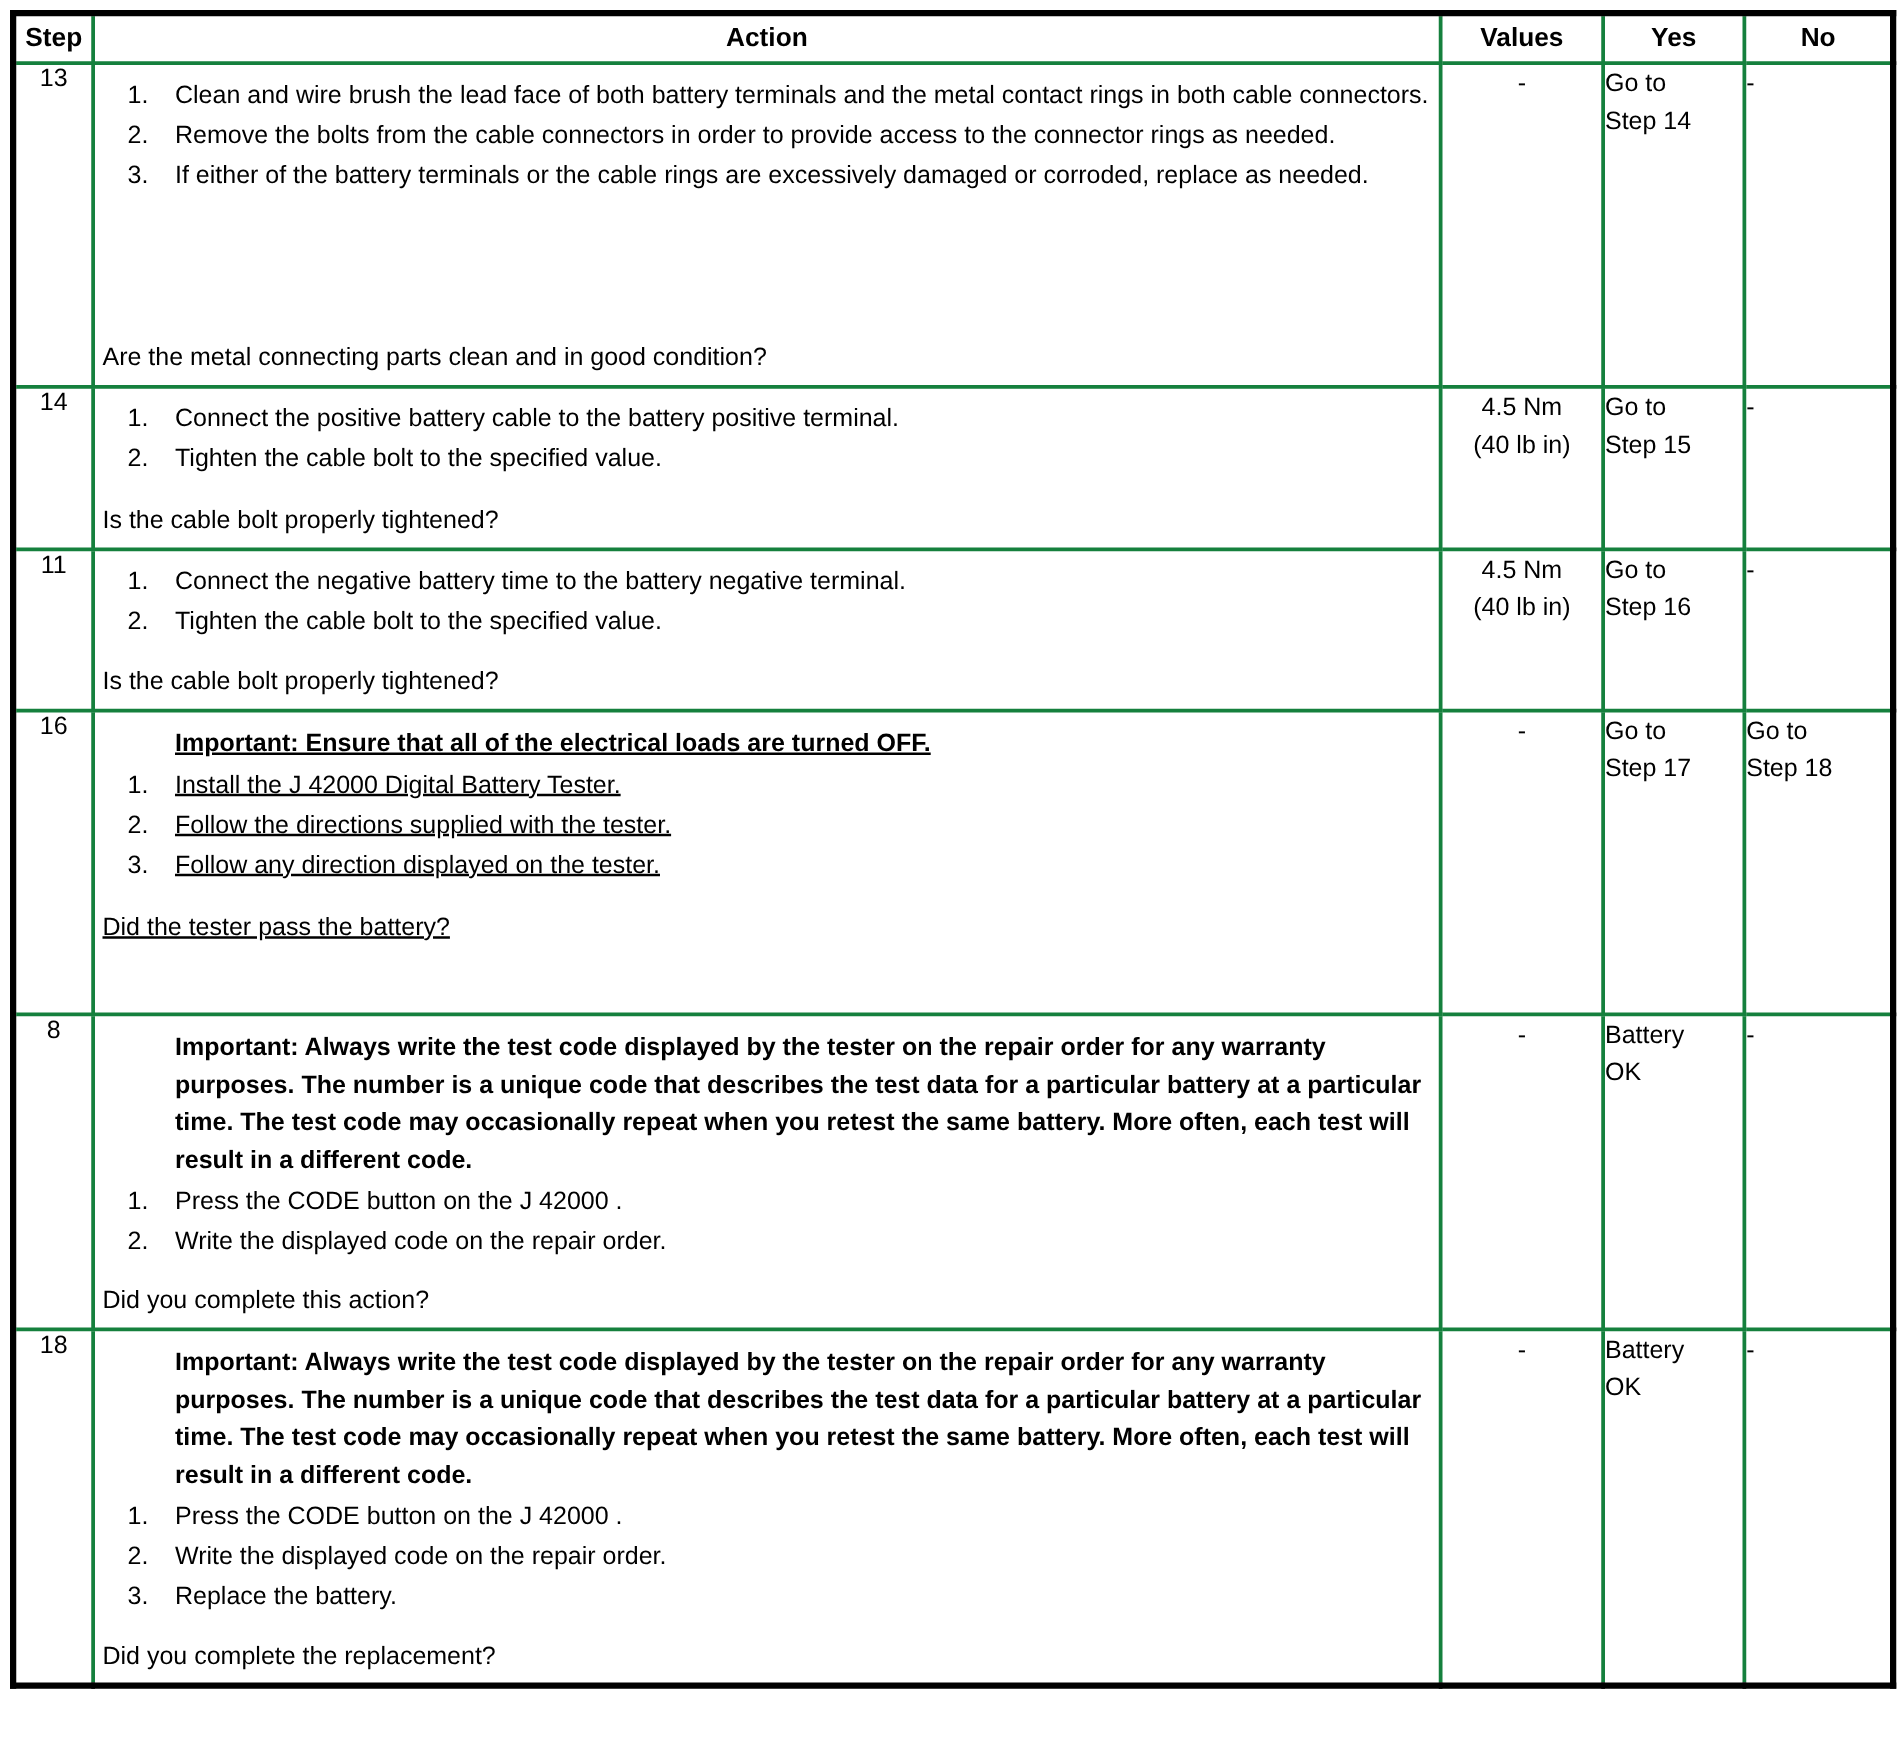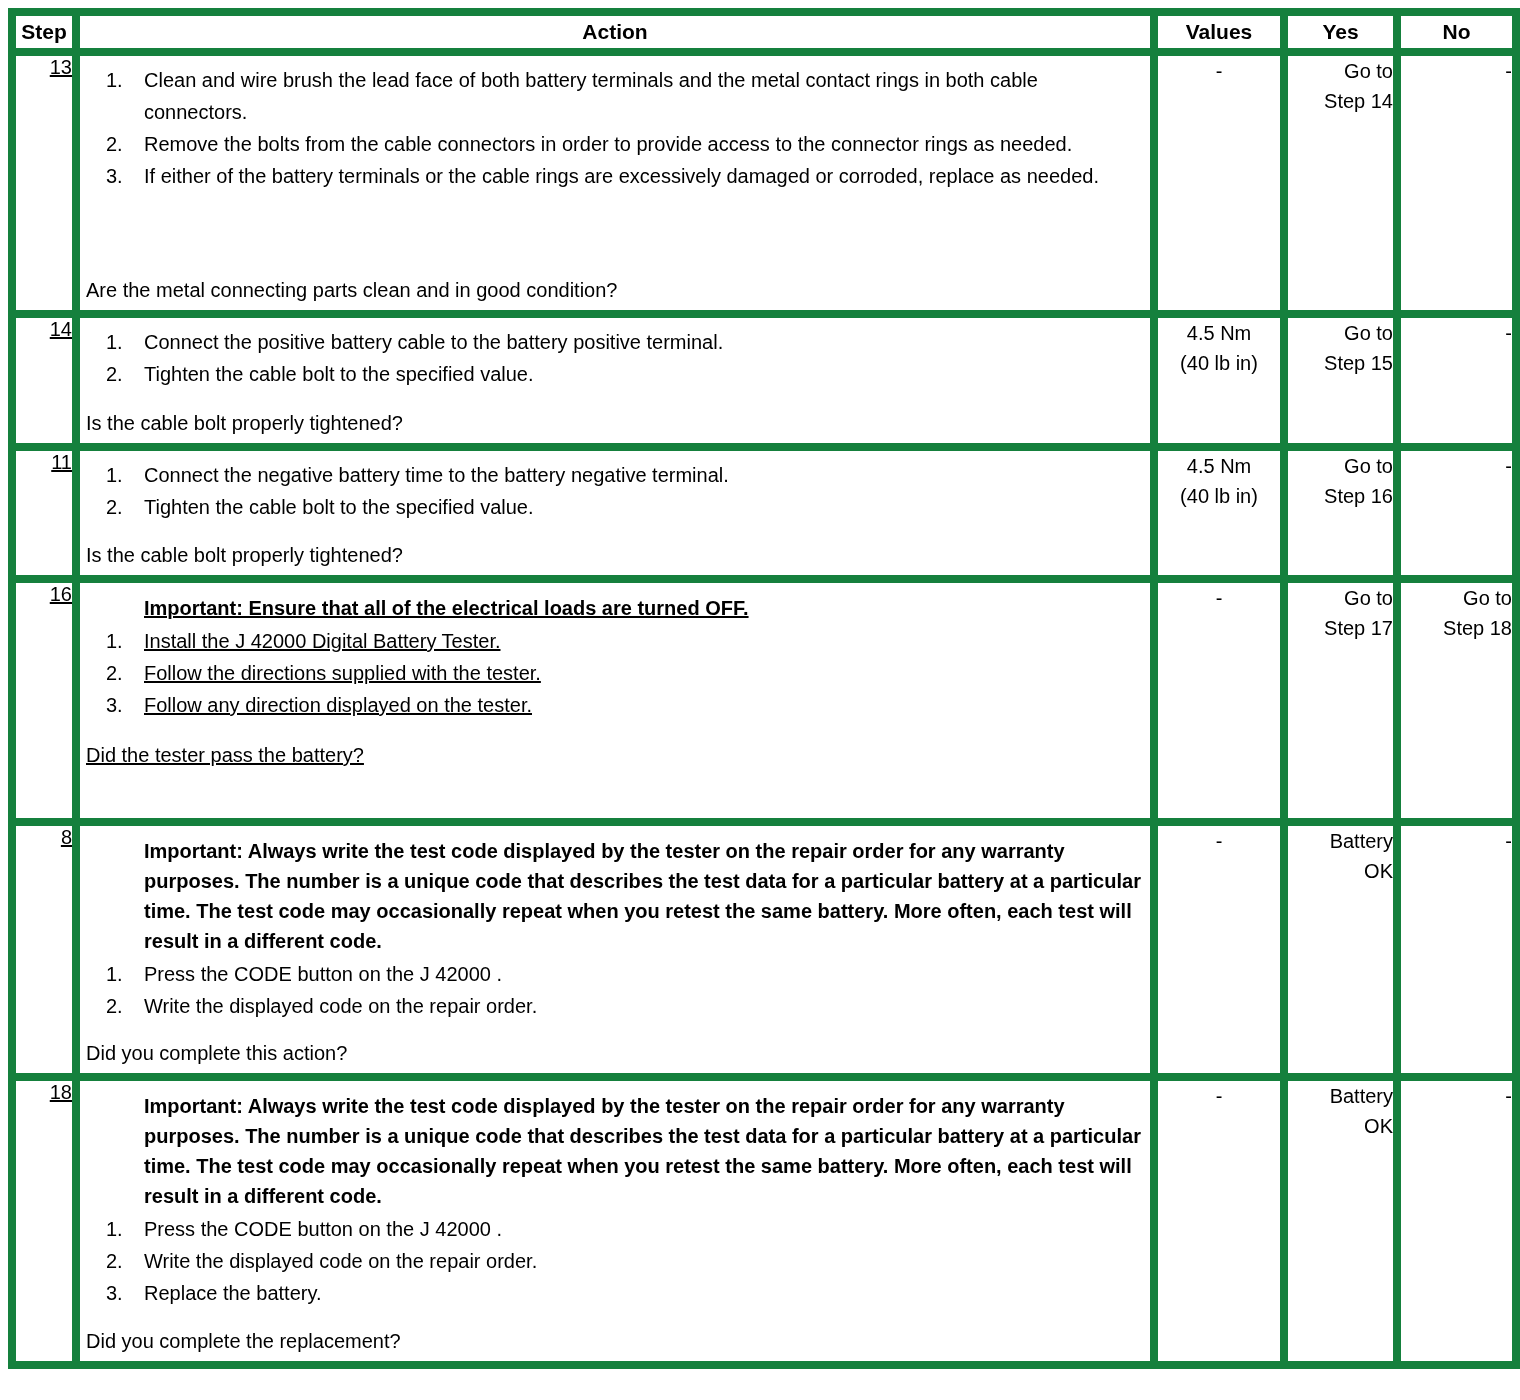--- a/index.html
+++ b/index.html
@@ -18,38 +18,37 @@
     padding: 8px 8px 8px 8px;
   }
   table.diag {
     border-collapse: collapse;
     table-layout: fixed;
     width: 1504px;
     border: 5px solid #000000;
   }
   table.diag th,
   table.diag td {
-    border: 8px solid #15803d;
+    border: 3px solid #15803d;
     padding: 0;
     vertical-align: top;
     overflow: hidden;
   }
   table.diag th {
     height: 40px;
     font-size: 21px;
     font-weight: bold;
     text-align: center;
     vertical-align: middle;
     padding: 2px 2px;
   }
   td.step-col {
-    text-align: right;
+    text-align: center;
     vertical-align: middle;
     font-size: 20px;
-    text-decoration: underline;
   }
   td.action-col { vertical-align: top; }
   .action-wrap {
     display: flex;
     flex-direction: column;
     padding: 8px 8px 6px 6px;
     font-size: 20px;
   }
   .important-note {
     font-weight: bold;
@@ -78,21 +77,21 @@
   }
   td.values-col {
     text-align: center;
     vertical-align: middle;
     white-space: pre-line;
     font-size: 20px;
     line-height: 30px;
     padding: 2px 4px;
   }
   td.yes-col, td.no-col {
-    text-align: right;
+    text-align: left;
     vertical-align: bottom;
     white-space: pre-line;
     font-size: 20px;
     line-height: 30px;
     padding: 2px 4px 10px 4px;
   }
 </style>
 </head>
 <body>
 

